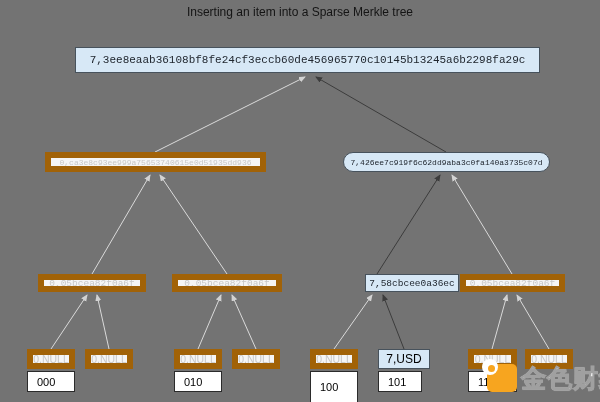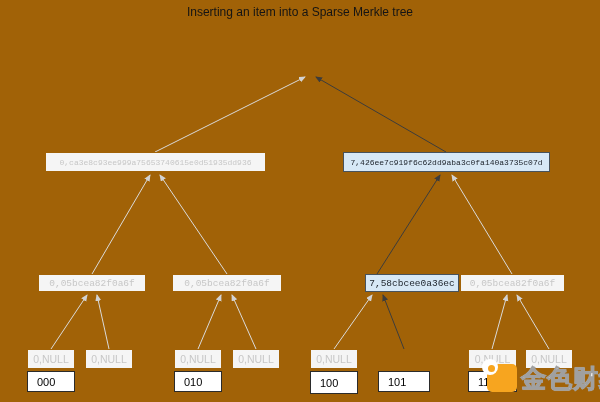--- a/index.html
+++ b/index.html
@@ -1,33 +1,33 @@
 <!DOCTYPE html>
 <html><head>
 <meta charset="utf-8">
 <style>
   html,body { margin:0; padding:0; background:#fff; }
   .canvas {
-    position:relative; width:600px; height:402px; background:#a16207;
+    position:relative; width:600px; height:402px; background:#737373;
     font-family:"Liberation Sans", sans-serif; overflow:hidden;
   }
   .title {
     position:absolute; top:5px; left:0; width:100%; text-align:center;
     font-size:12px; color:#141414;
   }
   .edges { position:absolute; left:0; top:0; width:600px; height:402px; pointer-events:none; }
   .e-f { stroke:#dadada; stroke-width:1; }
   .e-d { stroke:#3c3c3c; stroke-width:1; }
   .node {
     position:absolute; display:flex; align-items:center; justify-content:center;
     font-family:"Liberation Mono", monospace; box-sizing:border-box;
     white-space:nowrap; overflow:hidden; letter-spacing:0;
   }
   .hl { background:#d7e8f6; border:1px solid #47525c; color:#21272f; }
-  .fd { background:#f5f5f5; border:1px solid #a16207; color:#c7c7c7; }
+  .fd { background:#f5f5f5; border:6px solid #a16207; color:#c7c7c7; }
   .leafbox { font-family:"Liberation Sans", sans-serif; }
   .idx {
     position:absolute; background:#ffffff; border:1.5px solid #2b2b2b; color:#000;
     font-family:"Liberation Sans", sans-serif; font-size:11px;
     display:flex; align-items:center; padding-left:9px; box-sizing:border-box;
   }
   .watermark { position:absolute; left:480px; top:358px; width:120px; height:40px; }
   .wm-logo {
     position:absolute; left:7px; top:6px; width:30px; height:28px;
     background:#f7a51f; border-radius:5px;
@@ -72,41 +72,43 @@
     <line class="e-f" x1="51" y1="349" x2="87" y2="295" marker-end="url(#af)"></line>
     <line class="e-f" x1="109" y1="349" x2="97" y2="295" marker-end="url(#af)"></line>
     <line class="e-f" x1="198" y1="349" x2="221" y2="295" marker-end="url(#af)"></line>
     <line class="e-f" x1="256" y1="349" x2="232" y2="295" marker-end="url(#af)"></line>
     <line class="e-f" x1="334" y1="349" x2="372" y2="295" marker-end="url(#af)"></line>
     <line class="e-d" x1="404" y1="349" x2="383" y2="295" marker-end="url(#ad)"></line>
     <line class="e-f" x1="492" y1="349" x2="507" y2="295" marker-end="url(#af)"></line>
     <line class="e-f" x1="549" y1="349" x2="517" y2="295" marker-end="url(#af)"></line>
   </svg>
 
+  <div class="node hl" style="left:75px; top:47px; width:465px; height:26px; font-size:11px;">7,3ee8eaab36108bf8fe24cf3eccb60de456965770c10145b13245a6b2298fa29c</div>
 
   <div class="node fd" style="left:45px; top:152px; width:221px; height:20px; font-size:8px;">0,ca3e8c93ee999a75653740615e0d51935dd936</div>
-  <div class="node hl" style="left:343px; top:152px; width:207px; height:20px; font-size:8px;">7,426ee7c919f6c62dd9aba3c0fa140a3735c07d</div>
+  <div class="node hl" style="left:343px; top:152px; width:207px; height:20px; font-size:8px;border-radius:10px;">7,426ee7c919f6c62dd9aba3c0fa140a3735c07d</div>
 
   <div class="node fd" style="left:38px; top:274px; width:108px; height:18px; font-size:9.5px;">0,05bcea82f0a6f</div>
   <div class="node fd" style="left:172px; top:274px; width:110px; height:18px; font-size:9.5px;">0,05bcea82f0a6f</div>
   <div class="node hl" style="left:333px; top:274px; width:94px; height:18px; font-size:9.5px;margin-left:32px;">7,58cbcee0a36ec</div>
   <div class="node fd" style="left:460px; top:274px; width:105px; height:18px; font-size:9.5px;">0,05bcea82f0a6f</div>
 
   <div class="node fd leafbox" style="left:27px; top:349px; width:48px; height:20px; font-size:10.5px;">0,NULL</div>
   <div class="node fd leafbox" style="left:85px; top:349px; width:48px; height:20px; font-size:10.5px;">0,NULL</div>
   <div class="node fd leafbox" style="left:174px; top:349px; width:48px; height:20px; font-size:10.5px;">0,NULL</div>
   <div class="node fd leafbox" style="left:232px; top:349px; width:48px; height:20px; font-size:10.5px;">0,NULL</div>
   <div class="node fd leafbox" style="left:310px; top:349px; width:48px; height:20px; font-size:10.5px;">0,NULL</div>
+  <div class="node hl leafbox" style="left:378px; top:349px; width:52px; height:20px; font-size:12px; color:#000;">7,USD</div>
   <div class="node fd leafbox" style="left:468px; top:349px; width:49px; height:20px; font-size:10.5px;">0,NULL</div>
   <div class="node fd leafbox" style="left:525px; top:349px; width:48px; height:20px; font-size:10.5px;">0,NULL</div>
 
   <div class="idx" style="left:27px; top:371px; width:48px; height:21px;">000</div>
   <div class="idx" style="left:174px; top:371px; width:48px; height:21px;">010</div>
-  <div class="idx" style="left:310px; top:371px; width:48px; height:23px;">100</div>
-  <div class="idx" style="left:378px; top:371px; width:52px; height:21px;">101</div>
+  <div class="idx" style="left:310px; top:371px; width:48px; height:32px;">100</div>
+  <div class="idx" style="left:378px; top:371px; width:44px; height:21px;">101</div>
   <div class="idx" style="left:468px; top:371px; width:49px; height:21px;">110</div>
 
   <div class="watermark">
     <div class="wm-logo"></div>
     <span class="wm-text">金色财经</span>
   </div>
 
 </div>
 
 </body></html>

